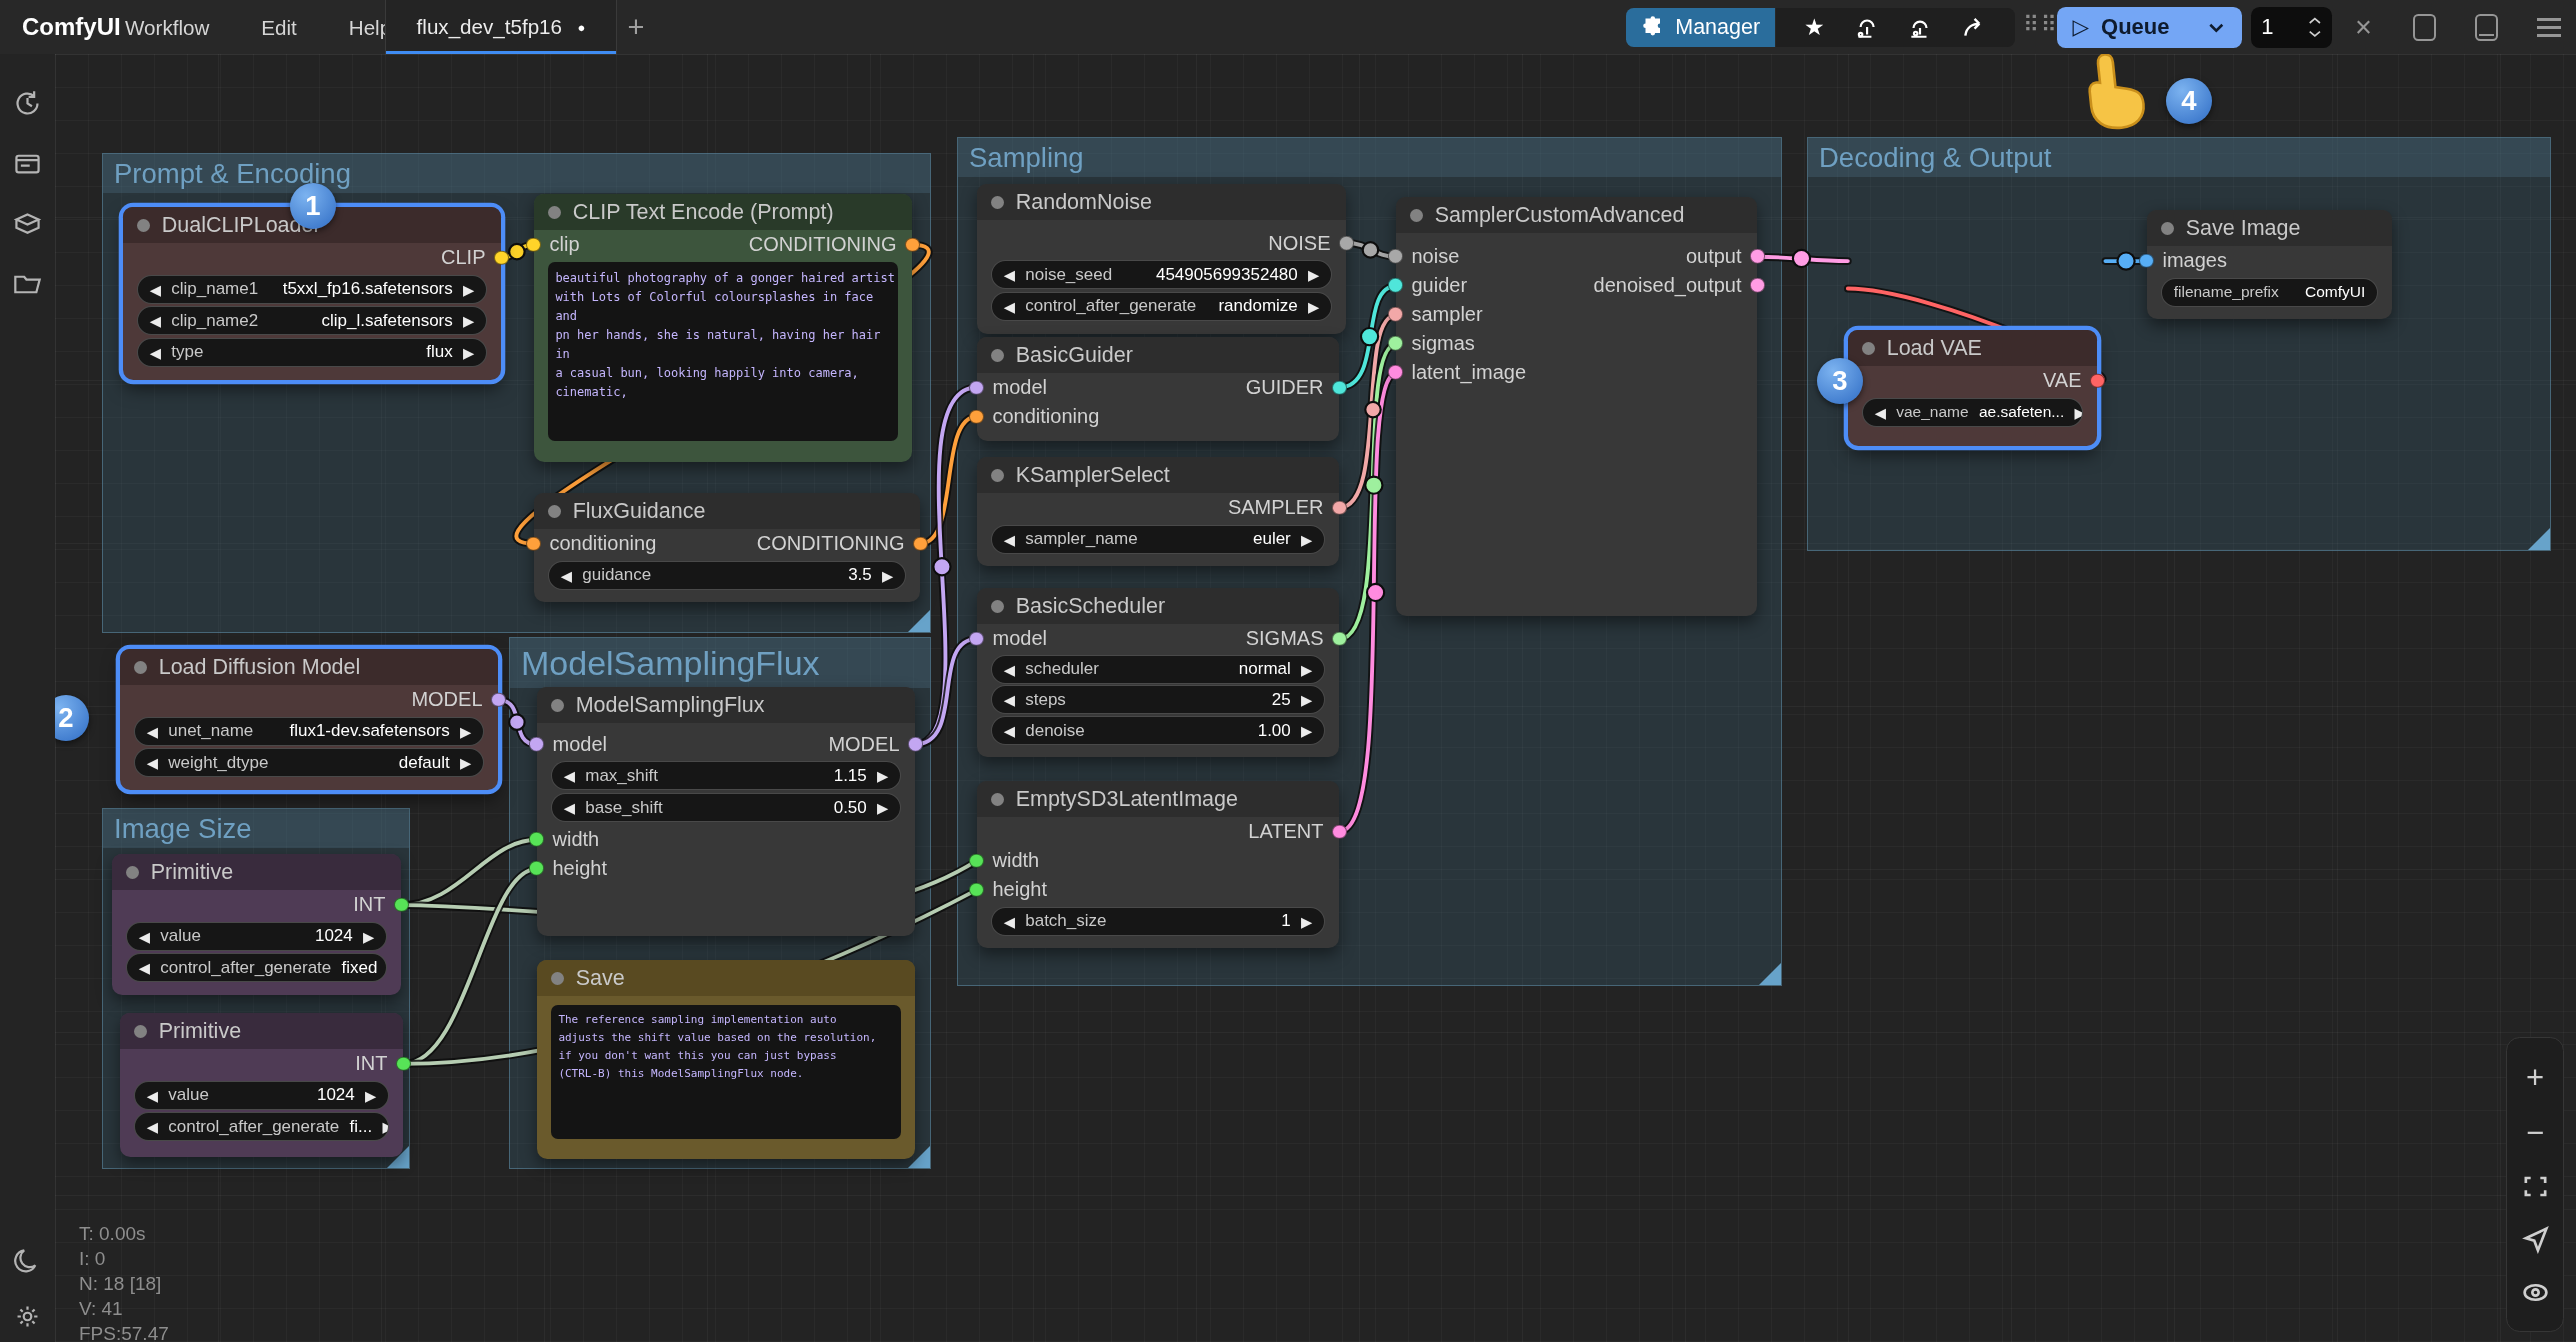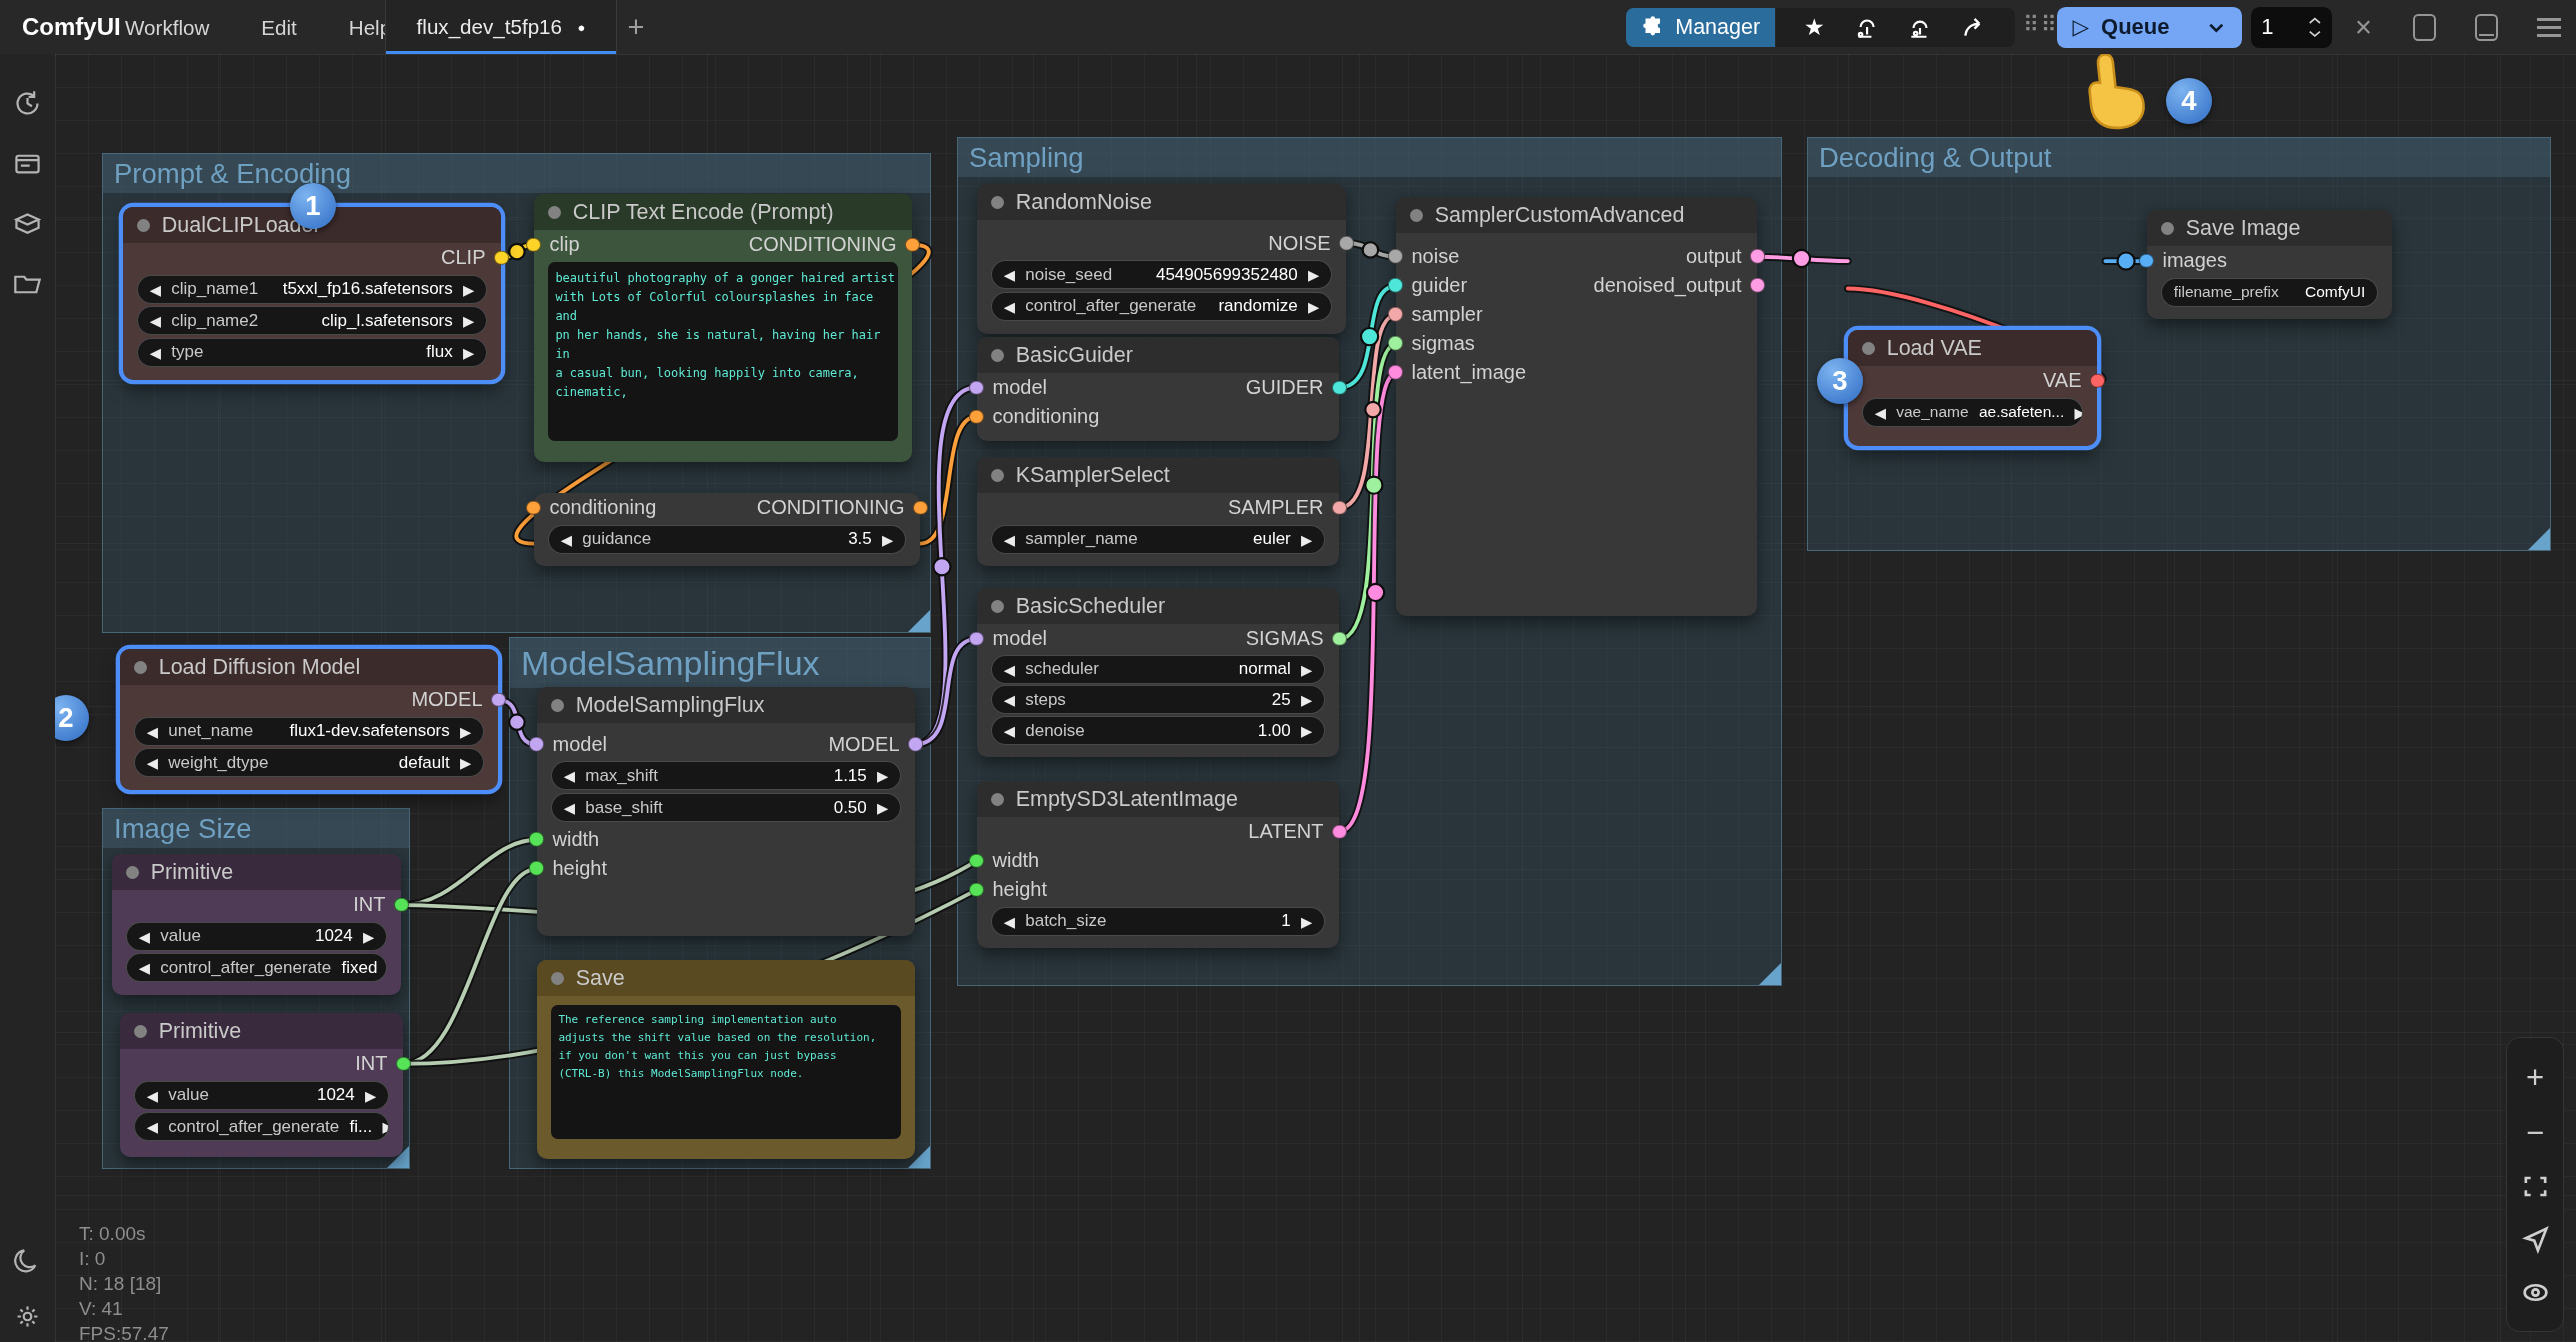--- a/index.html
+++ b/index.html
@@ -85,21 +85,21 @@
   .row .lab { white-space:nowrap; }
   .port { position:absolute; width:14.6px; height:14.6px; border-radius:50%; background:var(--c);
     border:1.7px solid rgba(0,0,0,.5); top:50%; transform:translateY(-50%); z-index:4; }
   .pin { left:-7.7px; } .pout { right:-7.7px; }
   .pill { height:29px; margin:2.6px 13.7px; background:#161616; border:1.3px solid rgba(170,170,170,.35); border-radius:15.5px;
     display:flex; align-items:center; gap:10.3px; padding:0 12px; font-size:17px; overflow:hidden; }
   .pill .pl { color:#c9c9c9; margin-right:auto; white-space:nowrap; }
   .pill .pv { color:#fff; white-space:nowrap; }
   .pill .pa { color:#ececec; font-size:14.6px; flex:0 0 auto; }
   .txt { margin:3.4px 13.7px 10.3px; background:#141414; border-radius:6.9px; padding:6.9px 3.4px 6.9px 7.7px;
-    font-family:"DejaVu Sans Mono", monospace; font-size:12px; line-height:19px; color:#5eead4; white-space:pre-wrap; }
+    font-family:"DejaVu Sans Mono", monospace; font-size:12px; line-height:19px; color:#c4b5fd; white-space:pre-wrap; }
   .ntxt { font-size:11px; line-height:18px; }
   .sp8 { height:6.9px; } .sp10 { height:8.6px; }
 
   
   .stats { position:absolute; left:79px; top:1221px; z-index:5; font-size:19px; line-height:25px; color:#8e8e8e; }
   .zoombar { position:absolute; left:2506px; top:1037px; width:58px; height:295px; background:#1e1e1e;
     border:1.3px solid #363636; border-radius:13.7px; z-index:25; display:flex; flex-direction:column;
     align-items:center; justify-content:space-evenly; color:#cfcfcf; }
   .zoombar .zi { font-size:31px; line-height:31px; }
   .zoombar svg { stroke:#cfcfcf; fill:none; stroke-width:2.2; }
@@ -271,20 +271,24 @@
         <span class="port pout" style="--c:var(--conditioning)"></span>
       </div>
     <div class="txt" style="height:179px">beautiful photography of a gonger haired artist
 with Lots of Colorful coloursplashes in face and
 pn her hands, she is natural, having her hair in
 a casual bun, looking happily into camera,
 cinematic,</div>
   </div>
 
   <div class="node gray" style="left:534px;top:493px;width:386px">
+    <div class="nhead">
+        <span class="ndot"></span>
+        <span>FluxGuidance</span>
+      </div>
     <div class="row">
         <span class="port pin" style="--c:var(--conditioning)"></span>
         <span class="lab">conditioning</span>
         <span class="rlab">CONDITIONING</span>
         <span class="port pout" style="--c:var(--conditioning)"></span>
       </div>
     <div class="pill">
         <span class="pa">◀</span>
         <span class="pl">guidance</span>
         <span class="pv">3.5</span>

